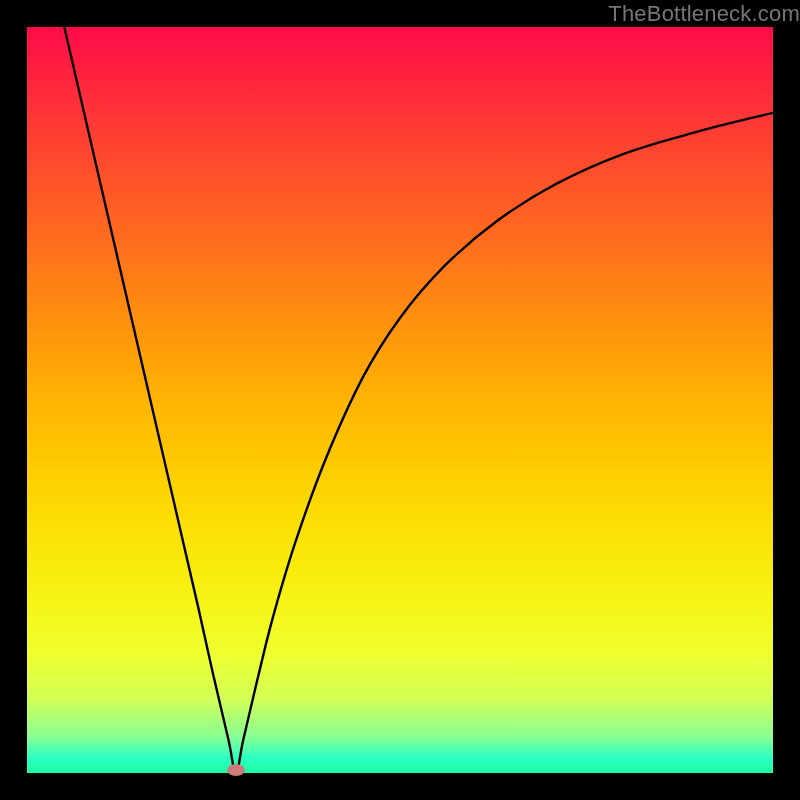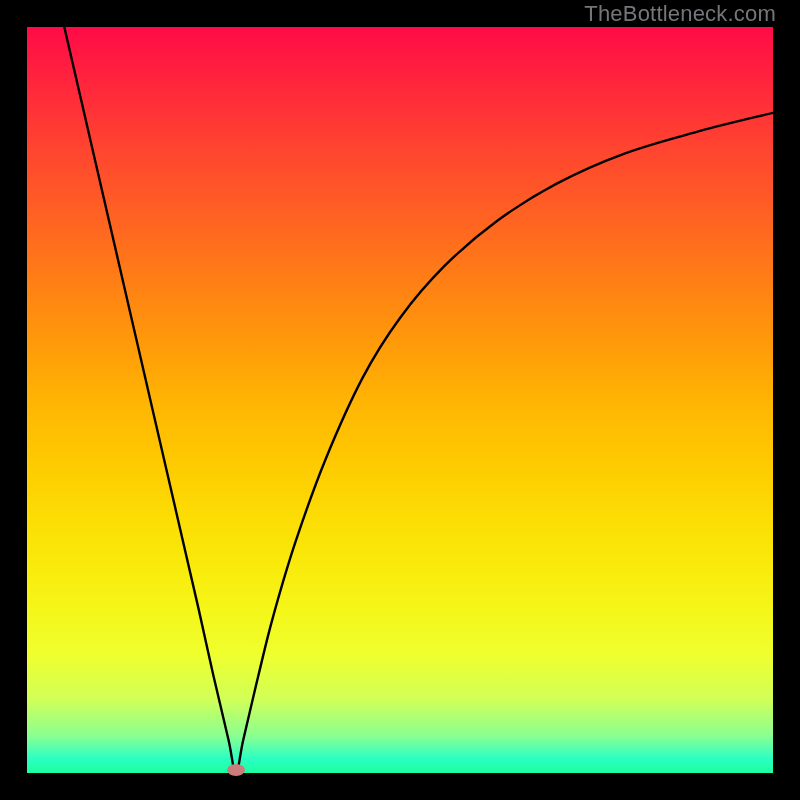--- a/index.html
+++ b/index.html
@@ -44,21 +44,21 @@
   .marker {
     position: absolute;
     width: 18px;
     height: 12px;
     border-radius: 50%;
     background: #cc7d7b;
   }
   .watermark {
     position: absolute;
     top: 1px;
-    right: 24px;
+    right: 0;
     color: #76767a;
     font-size: 22px;
     font-weight: 500;
     letter-spacing: 0.2px;
     user-select: none;
   }
   svg.curve {
     position: absolute;
     inset: 0;
     width: 100%;

